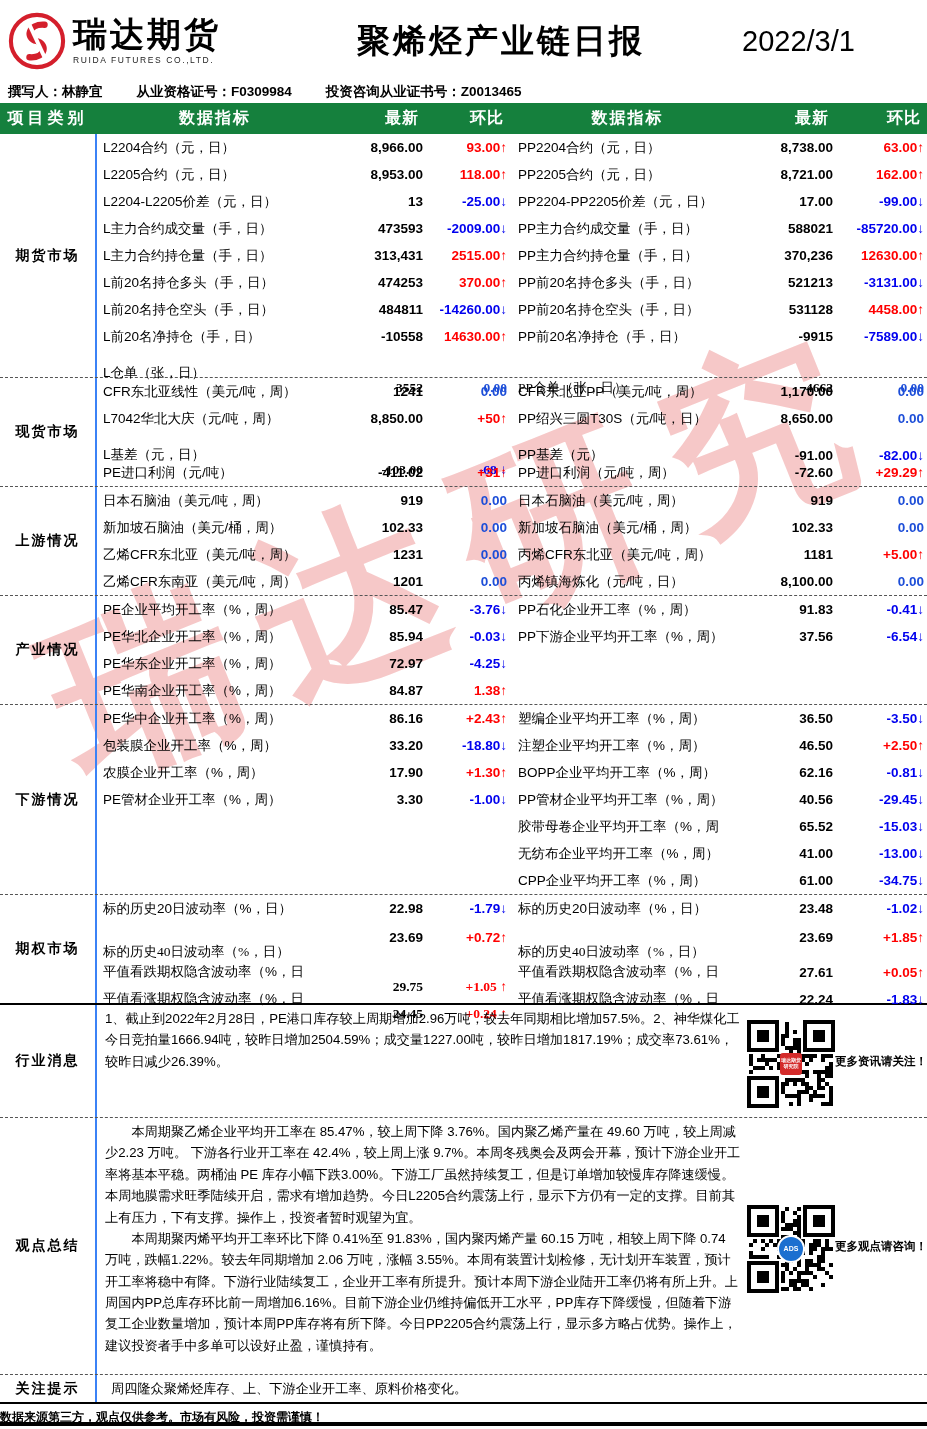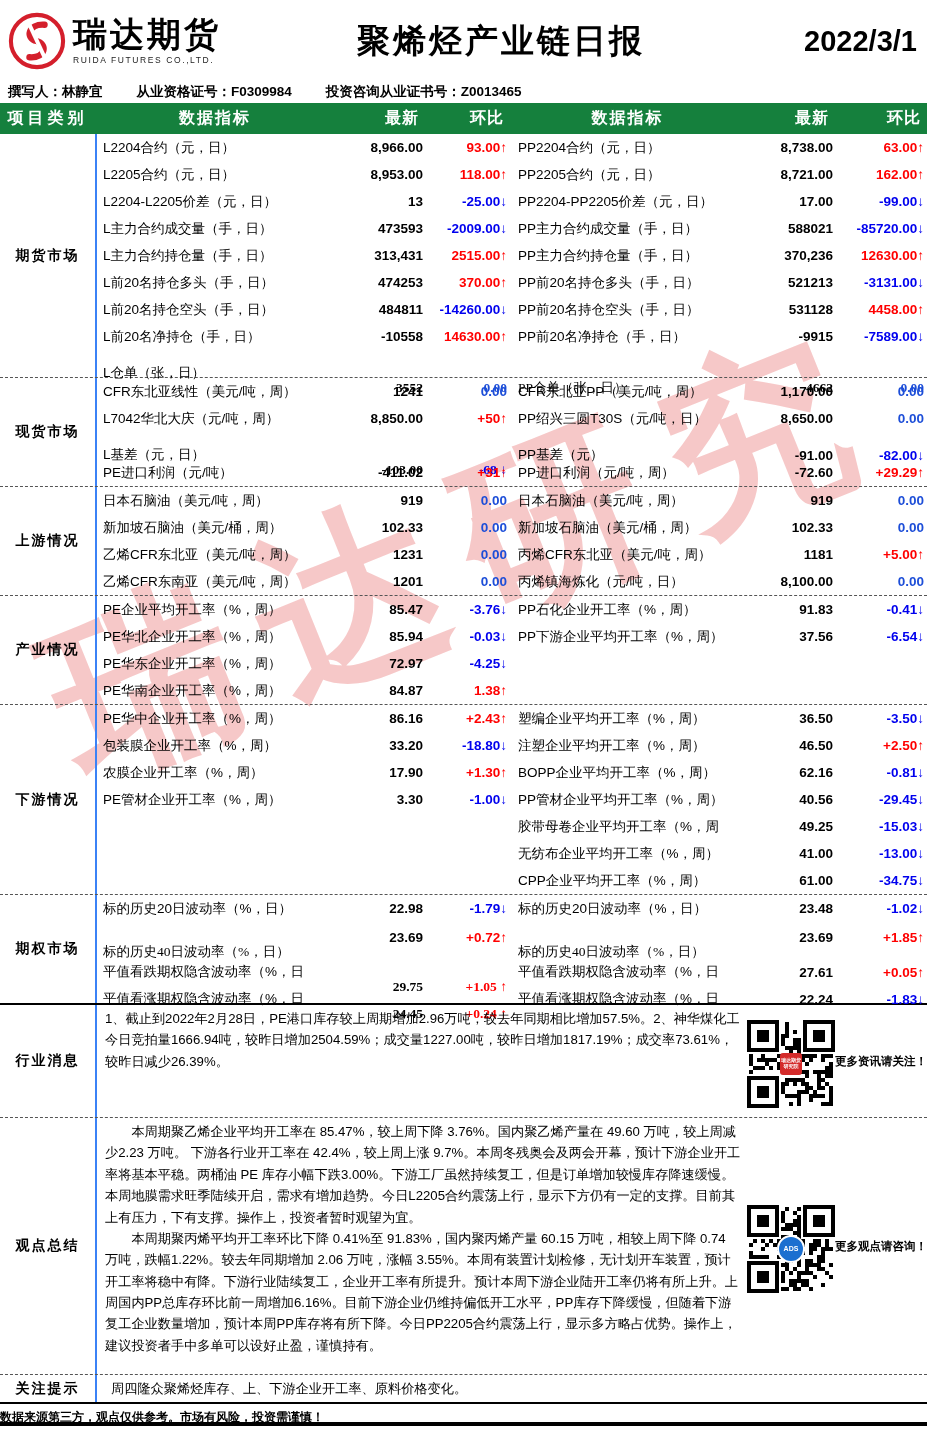--- a/index.html
+++ b/index.html
@@ -6,21 +6,21 @@
   body{width:927px;height:1429px;position:relative;background:#fff;color:#000;
        font-family:"Liberation Sans",sans-serif;overflow:hidden;}
   .layer{position:relative;z-index:2;}
   
   .header{display:flex;align-items:center;height:78px;padding:2px 10px 0 8px;}
   .logo{display:flex;align-items:center;gap:7px;width:252px;}
   .logo-mark{width:58px;height:58px;flex:0 0 58px;}
   .logo-name{font-size:34px;font-weight:bold;letter-spacing:3px;line-height:1.05;}
   .logo-sub{font-size:8.5px;letter-spacing:1.6px;color:#222;margin-top:2px;}
   .title{flex:1;text-align:center;font-size:33px;font-weight:bold;letter-spacing:3px;}
-  .date{width:175px;text-align:right;font-size:29px;font-weight:bold;}
+  .date{width:175px;text-align:left;font-size:29px;font-weight:normal;}
   .info-line{height:21px;display:flex;gap:34px;padding:0 8px;font-size:13.5px;font-weight:bold;align-items:flex-end;}
   
   .thead{display:grid;grid-template-columns:95px 240px 90px 85px 235px 90px 92px;
          background:#15803d;color:#fff;font-weight:bold;font-size:16px;height:31px;align-items:center;margin-top:2px;}
   .th-cat{text-align:center;letter-spacing:4px;}
   .th-label{text-align:center;letter-spacing:2px;}
   .th-val,.th-chg{text-align:right;padding-right:6px;letter-spacing:1px;}
   
   #data-table{border-bottom:2px solid #000;}
   .section{display:flex;border-top:1px dashed #555;}
@@ -318,21 +318,21 @@
             <div class="cell-chg down">-1.00↓</div>
             <div class="cell-label">PP管材企业平均开工率（%，周）</div>
             <div class="cell-val">40.56</div>
             <div class="cell-chg down">-29.45↓</div>
           </div>
           <div class="data-row">
             <div class="cell-label"></div>
             <div class="cell-val"></div>
             <div class="cell-chg flat"></div>
             <div class="cell-label">胶带母卷企业平均开工率（%，周</div>
-            <div class="cell-val">49.25</div>
+            <div class="cell-val">65.52</div>
             <div class="cell-chg down">-15.03↓</div>
           </div>
           <div class="data-row">
             <div class="cell-label"></div>
             <div class="cell-val"></div>
             <div class="cell-chg flat"></div>
             <div class="cell-label">无纺布企业平均开工率（%，周）</div>
             <div class="cell-val">41.00</div>
             <div class="cell-chg down">-13.00↓</div>
           </div>

